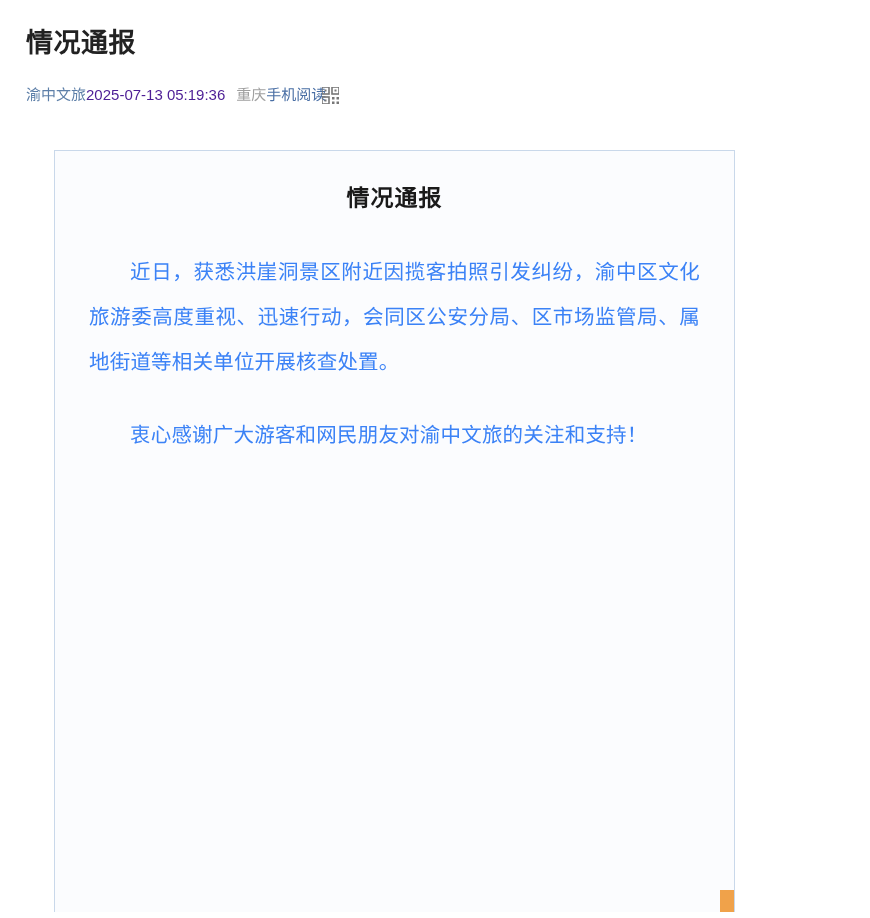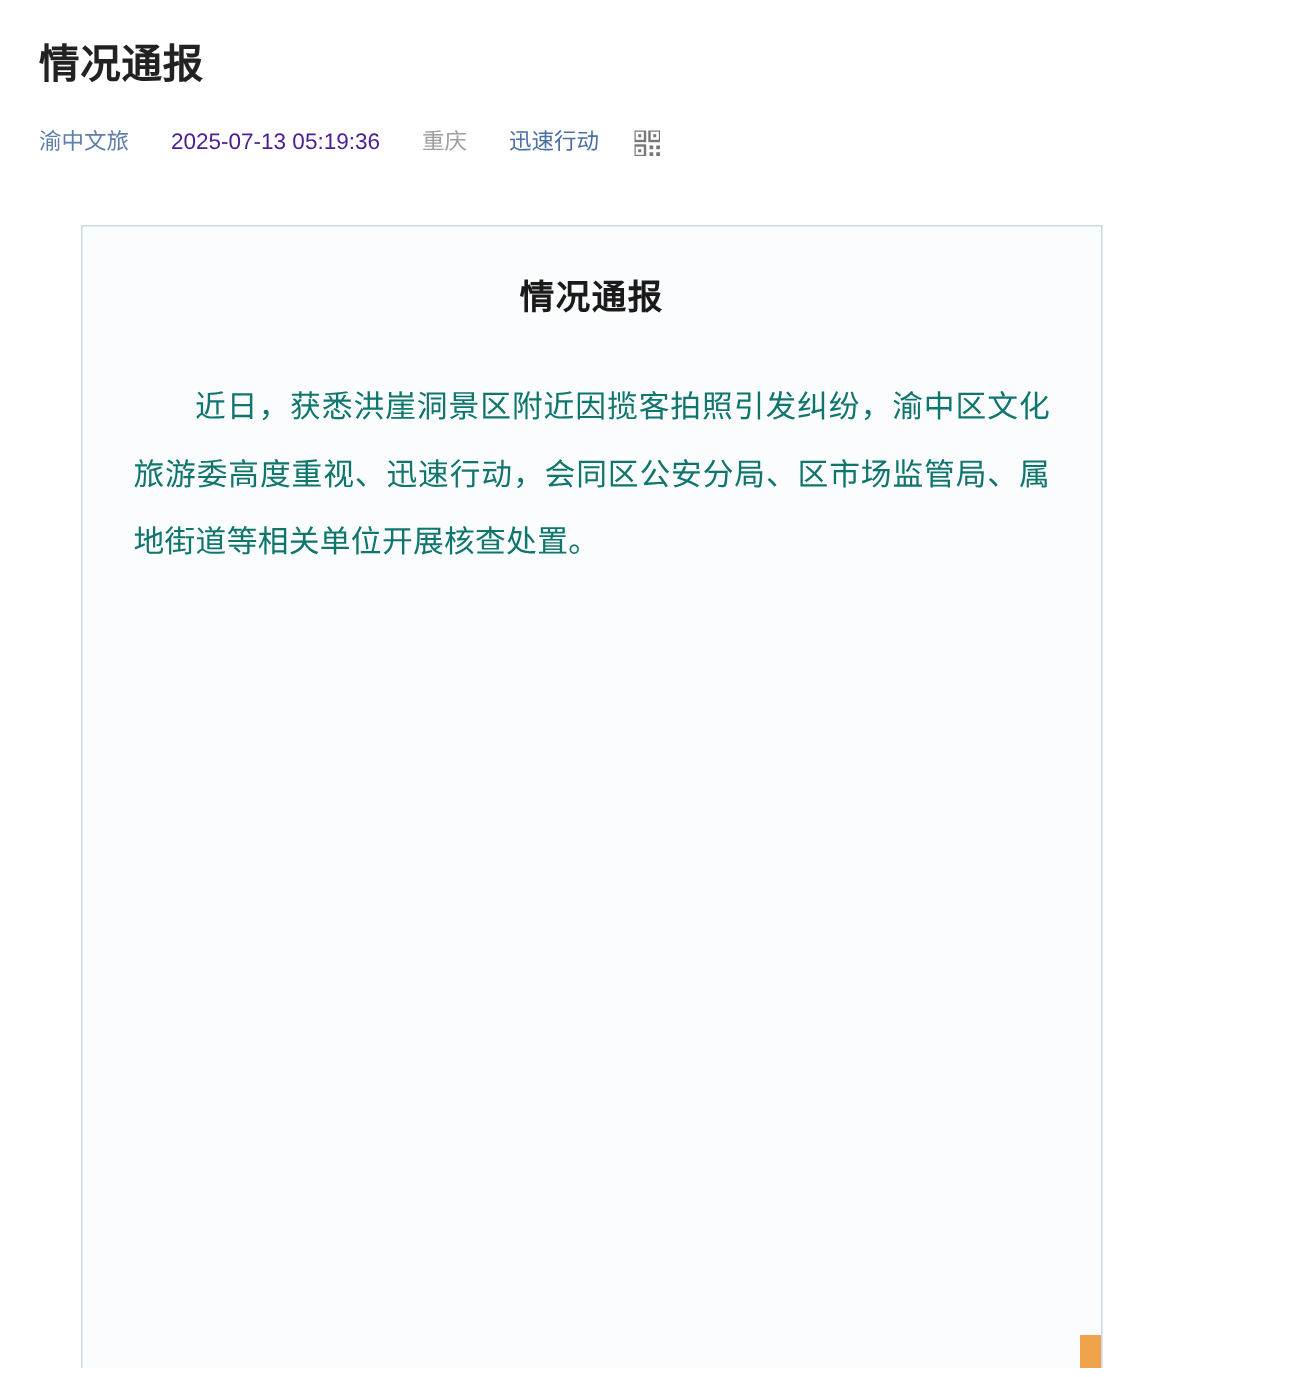--- a/index.html
+++ b/index.html
@@ -32,27 +32,27 @@
     letter-spacing: 0.5px;
   }
 
   .meta-row {
     margin: 22px 0 0 6px;
     display: flex;
     align-items: center;
     font-size: 15px;
     line-height: 22px;
     color: #9a9a9a;
-    gap: 28px;
+    gap: 0;
   }
   .meta-author {
     color: #5d7fa8;
   }
   .meta-date { color: #4c1d95; }
-  .meta-location { color: #a0a0a0; }
+  .meta-location { color: #a0a0a0; margin-left: 11px; }
   .meta-link {
     color: #4a6fa5;
   }
   .qr-icon {
     display: inline-block;
     width: 17px;
     height: 17px;
     position: relative;
     margin-left: -4px;
   }
@@ -77,21 +77,21 @@
     line-height: 34px;
     font-weight: 700;
     color: #1a1a1a;
     margin-bottom: 34px;
     letter-spacing: 1px;
   }
 
   .notice-p {
     font-size: 20.5px;
     line-height: 45px;
-    color: #0f766e;
+    color: #3b82f6;
     text-align: justify;
     text-indent: 2em;
     margin: 0 0 28px 0;
     letter-spacing: 0.2px;
   }
 
   
   .edge-marker {
     position: absolute;
     right: 0;
@@ -105,38 +105,39 @@
 <body>
 
 <div class="page">
 
   <h1 class="article-title">情况通报</h1>
 
   <div class="meta-row">
     <span class="meta-author">渝中文旅</span>
     <span class="meta-date">2025-07-13 05:19:36</span>
     <span class="meta-location">重庆</span>
-    <span class="meta-link">迅速行动</span>
+    <span class="meta-link">手机阅读</span>
     <span class="qr-icon">
       <svg width="17" height="17" viewBox="0 0 17 17" aria-hidden="true">
         <rect x="0" y="0" width="7" height="7" fill="none" stroke="#777" stroke-width="1.6"></rect>
         <rect x="2.5" y="2.5" width="2" height="2" fill="#777"></rect>
         <rect x="10" y="0" width="7" height="7" fill="none" stroke="#777" stroke-width="1.6"></rect>
         <rect x="12.5" y="2.5" width="2" height="2" fill="#777"></rect>
         <rect x="0" y="10" width="7" height="7" fill="none" stroke="#777" stroke-width="1.6"></rect>
         <rect x="2.5" y="12.5" width="2" height="2" fill="#777"></rect>
         <rect x="10" y="10" width="2.5" height="2.5" fill="#777"></rect>
         <rect x="14.5" y="10" width="2.5" height="2.5" fill="#777"></rect>
         <rect x="10" y="14.5" width="2.5" height="2.5" fill="#777"></rect>
         <rect x="14.5" y="14.5" width="2.5" height="2.5" fill="#777"></rect>
       </svg>
     </span>
   </div>
 
   <div class="notice-card">
     <div class="notice-title">情况通报</div>
 
     <p class="notice-p">近日，获悉洪崖洞景区附近因揽客拍照引发纠纷，渝中区文化旅游委高度重视、迅速行动，会同区公安分局、区市场监管局、属地街道等相关单位开展核查处置。</p>
+    <p class="notice-p">衷心感谢广大游客和网民朋友对渝中文旅的关注和支持！</p>
 
     <div class="edge-marker"></div>
   </div>
 
 </div>
 
 </body></html>

